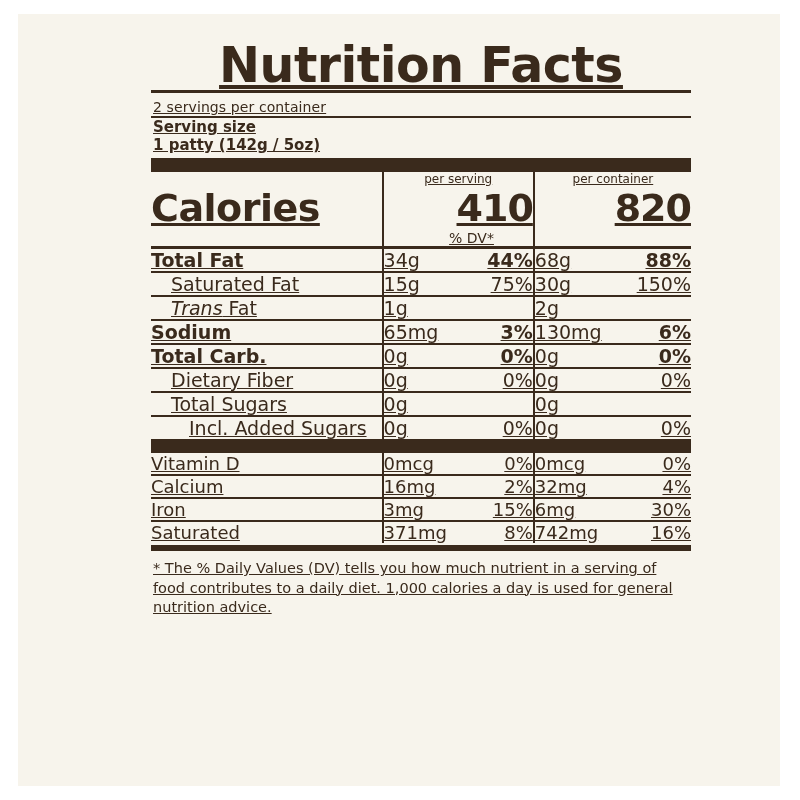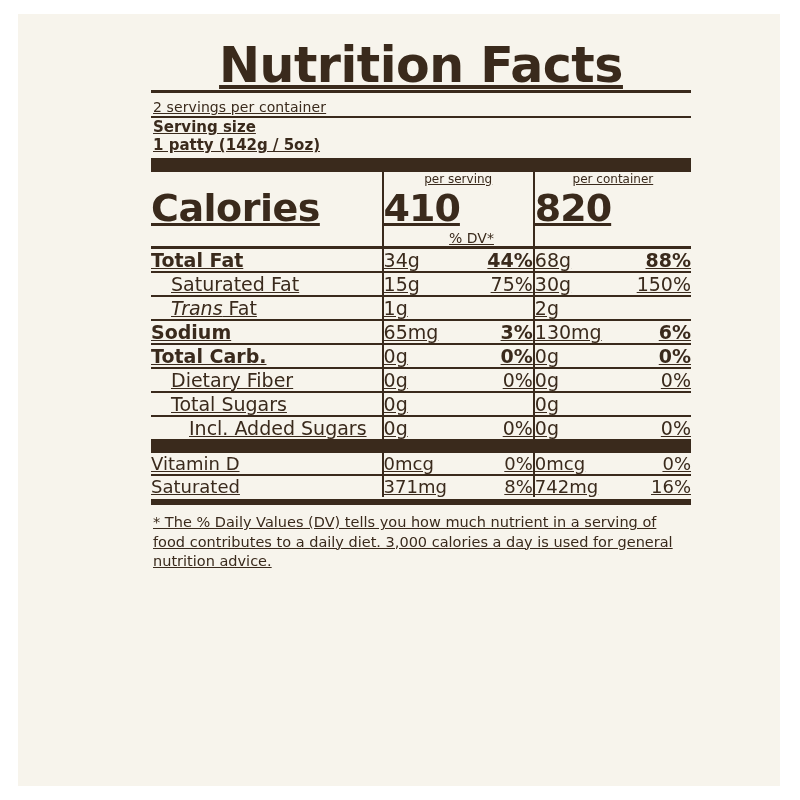--- a/index.html
+++ b/index.html
@@ -80,21 +80,21 @@
   }
   .cal-row td { padding-top: 2px; padding-bottom: 2px; }
   .cal-label {
     font-size: 38px;
     font-weight: bold;
     letter-spacing: -0.5px;
   }
   .cal-num {
     font-size: 38px;
     font-weight: bold;
-    text-align: left;
+    text-align: right;
     letter-spacing: -1px;
   }
   .dv-head {
     font-size: 14px;
     text-align: left;
     padding-right: 2px;
     padding-bottom: 1px;
   }
   .nut-name { font-weight: bold; font-size: 19px; padding: 2px 0 2px 2px; }
   .nut-name.sub { font-weight: normal; padding-left: 20px; }
@@ -250,26 +250,40 @@
 
       </tbody>
         <tbody id="vitamin-rows" class="vitamins">
           <tr class="rowline">
             <td class="nut-name light">Vitamin D</td>
             <td class="amt colsep">0mcg</td>
             <td class="pct light">0%</td>
             <td class="amt colsep">0mcg</td>
             <td class="pct light">0%</td>
           </tr>
+          <tr class="rowline">
+            <td class="nut-name light">Calcium</td>
+            <td class="amt colsep">16mg</td>
+            <td class="pct light">2%</td>
+            <td class="amt colsep">32mg</td>
+            <td class="pct light">4%</td>
+          </tr>
+          <tr class="rowline">
+            <td class="nut-name light">Iron</td>
+            <td class="amt colsep">3mg</td>
+            <td class="pct light">15%</td>
+            <td class="amt colsep">6mg</td>
+            <td class="pct light">30%</td>
+          </tr>
           <tr class="">
             <td class="nut-name light">Saturated</td>
             <td class="amt colsep">371mg</td>
             <td class="pct light">8%</td>
             <td class="amt colsep">742mg</td>
             <td class="pct light">16%</td>
           </tr>
         </tbody>
     </table>
 
     <div class="rule rule-med" style="margin-top:2px"></div>
-    <div class="footnote">* The % Daily Values (DV) tells you how much nutrient in a serving of food contributes to a daily diet. 3,000 calories a day is used for general nutrition advice.</div>
+    <div class="footnote">* The % Daily Values (DV) tells you how much nutrient in a serving of food contributes to a daily diet. 1,000 calories a day is used for general nutrition advice.</div>
   </div>
 </div>
 
 </body></html>

